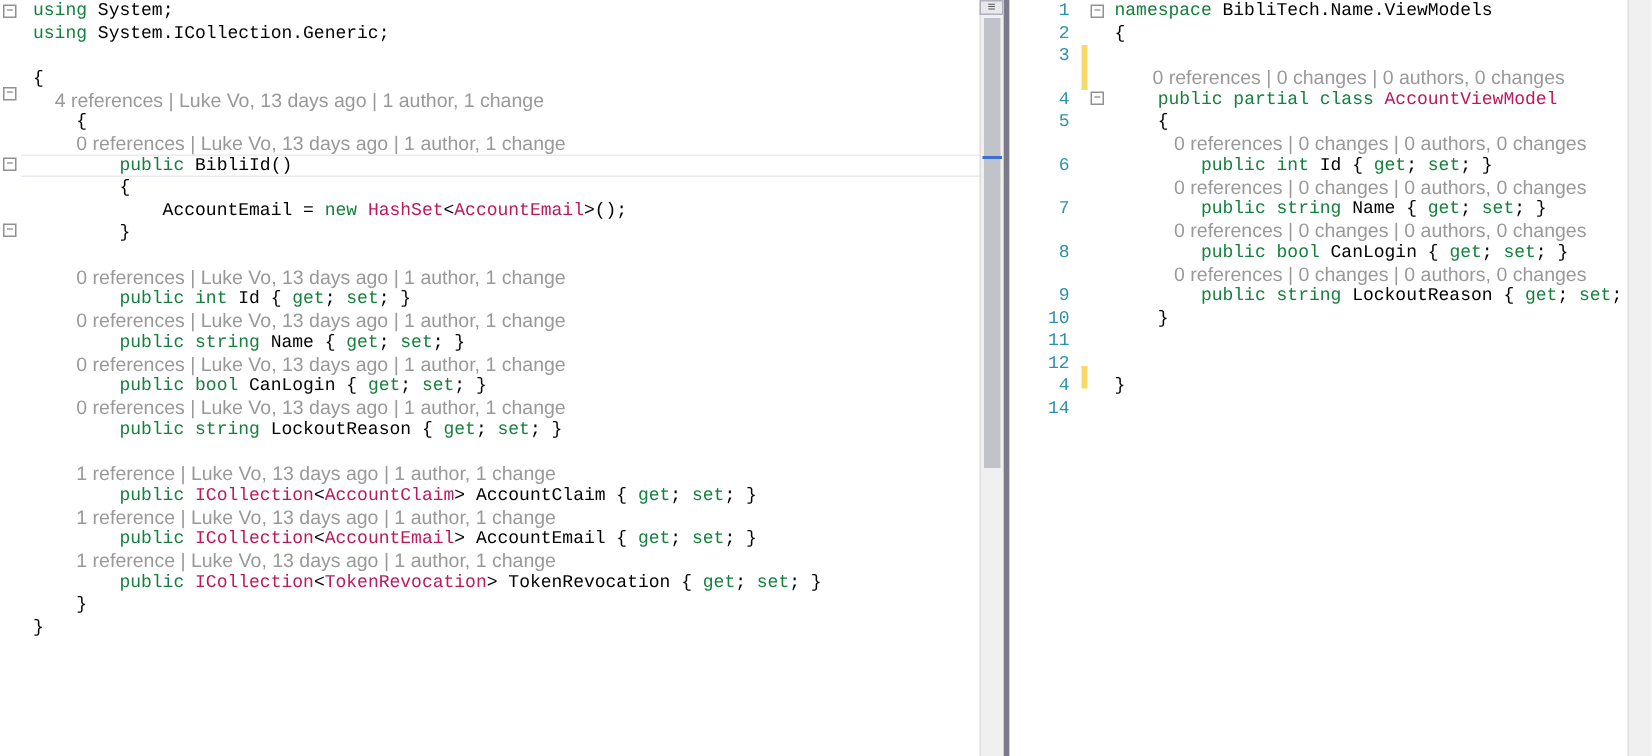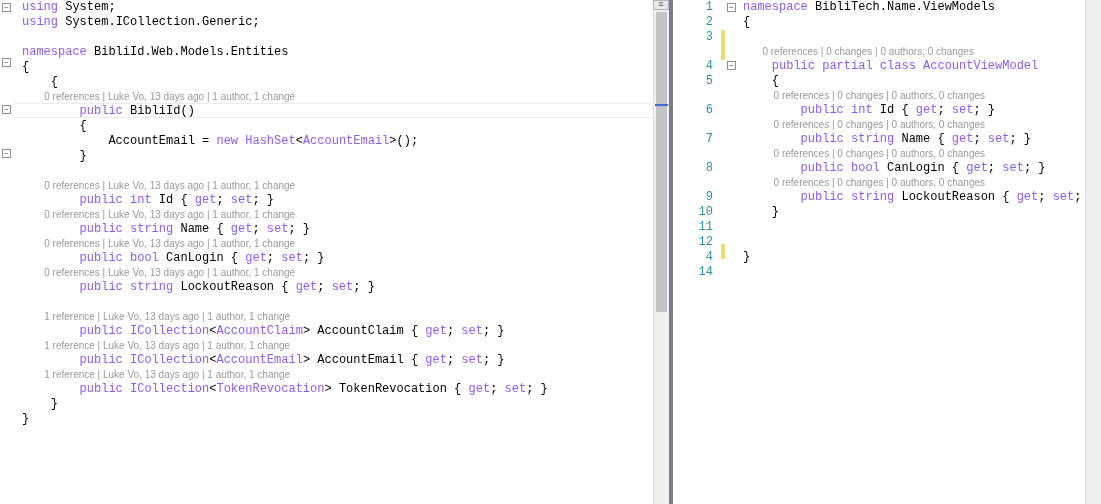--- a/index.html
+++ b/index.html
@@ -44,28 +44,28 @@
     padding-left: 8px;
     overflow: hidden;
   }
   .line {
     height: 15px;
     line-height: 15px;
     white-space: pre;
   }
   .codelens {
     font-family: "Segoe UI", Arial, sans-serif;
-    font-size: 10px;
+    font-size: 13px;
     color: #999;
     height: 14px;
     line-height: 14px;
     white-space: pre;
   }
-  .kw { color: #8b5cf6; }
-  .type { color: #8b5cf6; }
+  .kw { color: #15803d; }
+  .type { color: #be185d; }
   .currentline-bg {
     position:absolute;
     left:0; right:0;
     height:15px;
     border-top:1px solid #eaeaf2;
     border-bottom:1px solid #eaeaf2;
     pointer-events:none;
   }
   
   .vscroll {
@@ -135,22 +135,22 @@
   <div class="gutter">
     <div class="fold" style="top:3px;left:2px"></div>
     <div class="fold" style="top:58px;left:2px"></div>
     <div class="fold" style="top:105px;left:2px"></div>
     <div class="fold" style="top:149px;left:2px"></div>
   </div>
   <div class="codearea">
     <div class="line"><span class="kw">using</span><span> System;</span></div>
     <div class="line"><span class="kw">using</span><span> System.ICollection.Generic;</span></div>
     <div class="line"><span></span></div>
-    <div class="line"><span class="kw">namespace</span><span> BibliId.Web.Models.Entities</span></div>
     <div class="line"><span>{</span></div>
+    <div class="codelens">    <span>4 references | Luke Vo, 13 days ago | 1 author, 1 change</span></div>
     <div class="line"><span>    {</span></div>
     <div class="codelens">        <span>0 references | Luke Vo, 13 days ago | 1 author, 1 change</span></div>
     <div class="line"><span>        </span><span class="kw">public</span><span> BibliId()</span></div>
     <div class="line"><span>        {</span></div>
     <div class="line"><span>            AccountEmail = </span><span class="kw">new</span><span> </span><span class="type">HashSet</span><span>&lt;</span><span class="type">AccountEmail</span><span>&gt;();</span></div>
     <div class="line"><span>        }</span></div>
     <div class="line"><span></span></div>
     <div class="codelens">        <span>0 references | Luke Vo, 13 days ago | 1 author, 1 change</span></div>
     <div class="line"><span>        </span><span class="kw">public int</span><span> Id { </span><span class="kw">get</span><span>; </span><span class="kw">set</span><span>; }</span></div>
     <div class="codelens">        <span>0 references | Luke Vo, 13 days ago | 1 author, 1 change</span></div>

